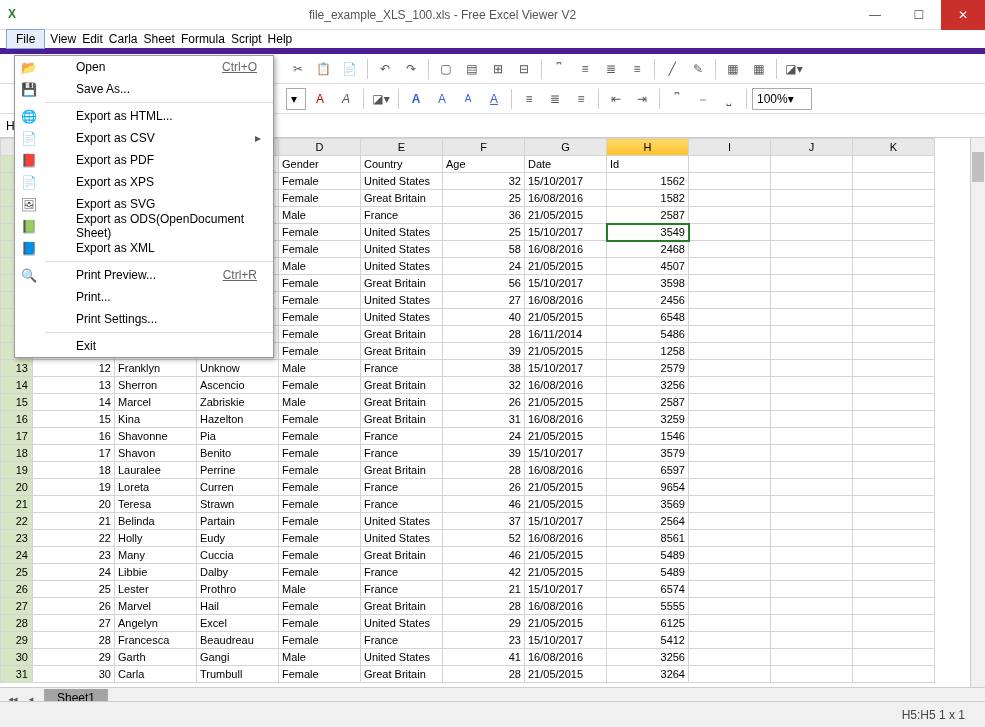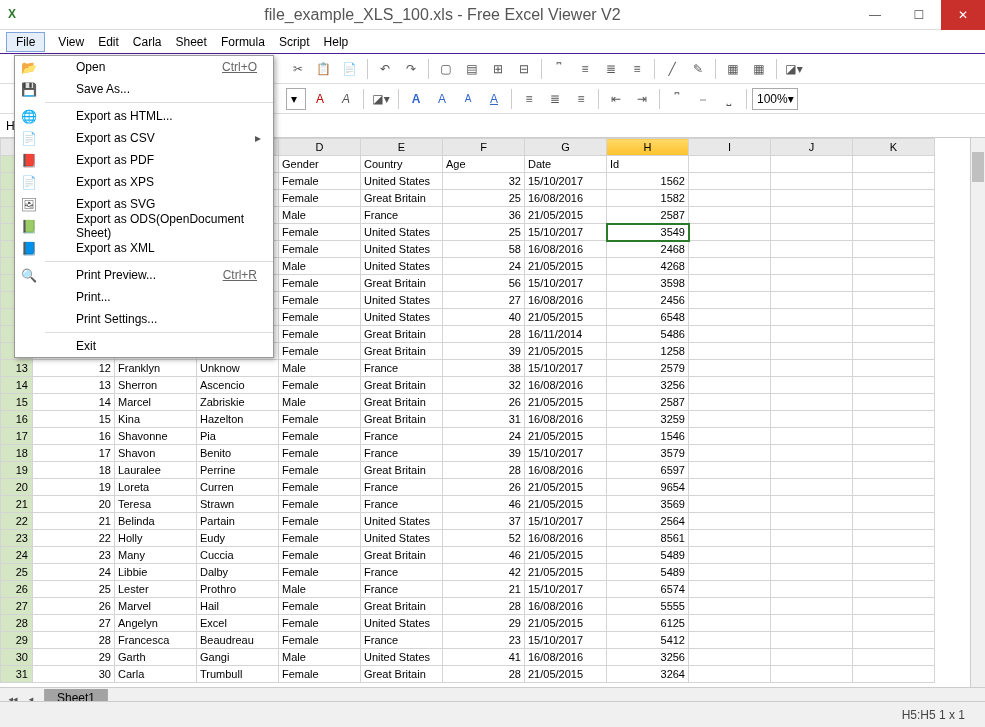--- a/index.html
+++ b/index.html
@@ -1,33 +1,33 @@
 <!DOCTYPE html>
 <html><head>
 <meta charset="utf-8">
 <style>
 * { margin: 0; padding: 0; box-sizing: border-box; font-family: "Segoe UI", Tahoma, sans-serif; font-size: 12px; }
 body { background: #fff; width: 985px; height: 727px; overflow: hidden; position: relative; }
 
 .titlebar { height: 30px; background: #fff; display: flex; align-items: center; border-bottom: 1px solid #ddd; }
 .titlebar .app-icon { width: 16px; height: 16px; margin: 0 8px; color: #2a7a2a; font-weight: bold; }
-.titlebar .title { flex: 1; text-align: center; color: #555; font-size: 16px; }
+.titlebar .title { flex: 1; text-align: center; color: #555; font-size: 12px; }
 .titlebar .win-controls { display: flex; }
 .titlebar .win-btn { width: 44px; height: 30px; display: flex; align-items: center; justify-content: center; color: #555; }
 .titlebar .win-btn.close { background: #c9302c; color: #fff; }
 
-.menubar { height: 24px; display: flex; align-items: center; padding: 0 6px; border-bottom: 1px solid #4c1d95; gap: 12px; }
+.menubar { height: 24px; display: flex; align-items: center; padding: 0 6px; border-bottom: 6px solid #4c1d95; gap: 4px; }
 .menubar .menu-item { padding: 3px 1px; cursor: pointer; }
 .menubar .menu-item.active { border: 1px solid #7ea6d8; background: #e5eef9; padding: 2px 9px; }
 
 .toolbar { height: 30px; border-bottom: 1px solid #ddd; display: flex; align-items: center; padding: 0 4px; gap: 2px; }
 .toolbar .tool-btn { width: 24px; height: 24px; display: flex; align-items: center; justify-content: center; color: #555; border: 1px solid transparent; }
 .toolbar .sep { width: 1px; height: 20px; background: #ccc; margin: 0 3px; }
 .toolbar .combo { height: 22px; border: 1px solid #aaa; padding: 0 4px; background: #fff; display: flex; align-items: center; }
-.toolbar .zoom-combo { width: 46px; }
+.toolbar .zoom-combo { width: 60px; }
 
 .cell-ref-bar { height: 24px; display: flex; align-items: center; border-bottom: 1px solid #ccc; }
 .cell-ref-bar .cell-ref { width: 80px; padding: 0 6px; border-right: 1px solid #ccc; height: 100%; display: flex; align-items: center; }
 .cell-ref-bar .fx-label { width: 30px; text-align: center; font-style: italic; color: #555; border-right: 1px solid #ccc; height: 100%; display: flex; align-items: center; justify-content: center; }
 .cell-ref-bar .fx-input { flex: 1; padding: 0 6px; height: 100%; display: flex; align-items: center; }
 
 .grid-area { position: absolute; top: 138px; left: 0; right: 15px; bottom: 40px; overflow: hidden; }
 table { border-collapse: collapse; table-layout: fixed; }
 th, td { border: 1px solid #d4d4d4; height: 17px; font-size: 11px; padding: 0 3px; overflow: hidden; white-space: nowrap; }
 th { background: #e8e8e8; font-weight: normal; text-align: center; }
@@ -245,21 +245,21 @@
         </tr>
         <tr>
           <th class="row-header">7</th>
           <td class="num"></td>
           <td></td>
           <td></td>
           <td class="">Male</td>
           <td class="">United States</td>
           <td class=" num">24</td>
           <td class="">21/05/2015</td>
-          <td class=" num">4268</td>
+          <td class=" num">4507</td>
           <td></td>
           <td></td>
           <td></td>
         </tr>
         <tr>
           <th class="row-header">8</th>
           <td class="num"></td>
           <td></td>
           <td></td>
           <td class="">Female</td>

